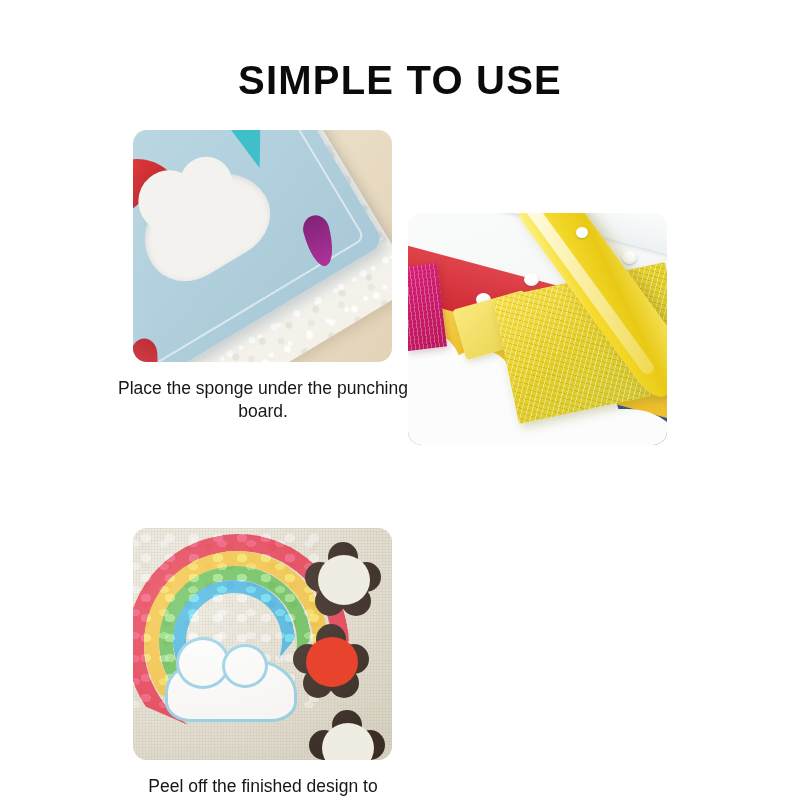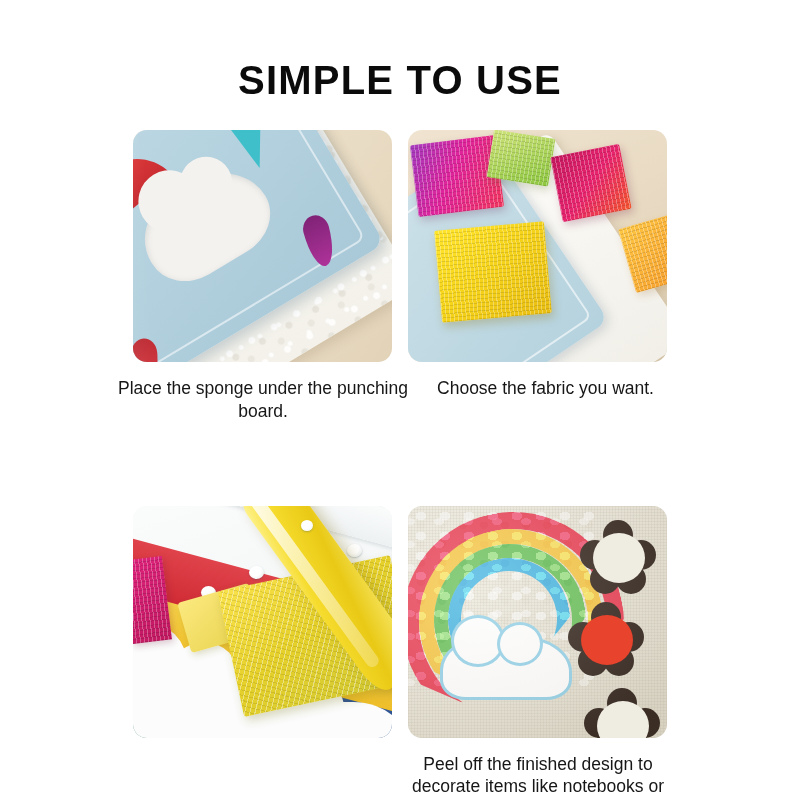--- a/index.html
+++ b/index.html
@@ -454,34 +454,20 @@
           <div class="teal-tri"></div>
           <div class="cloud-cut"></div>
           <div class="drop-purple"></div>
           <div class="drop-red"></div>
           <div class="gloss"></div>
         </div>
       </div>
       <div class="caption wide">Place the sponge under the punching board.</div>
     </div>
 
-    <div class="step-cell">
-      <div class="photo p2">
-        <div class="sponge2"></div>
-        <div class="board2">
-          
-        </div>
-        <div class="sw sw-magenta"></div>
-        <div class="sw sw-green"></div>
-        <div class="sw sw-crimson"></div>
-        <div class="sw sw-yellow"></div>
-        <div class="sw sw-orange"></div>
-      </div>
-      <div class="caption shift">Choose the fabric you want.</div>
-    </div>
 
     <div class="step-cell row2">
       <div class="photo p3">
         <div class="plate"></div>
         <div class="stripe s-red"></div>
         <div class="stripe s-yellow"></div>
         <div class="stripe s-blue"></div>
         <div class="stripe s-green"></div>
         <div class="cloud-w"></div>
         <div class="cloud-b"></div>

